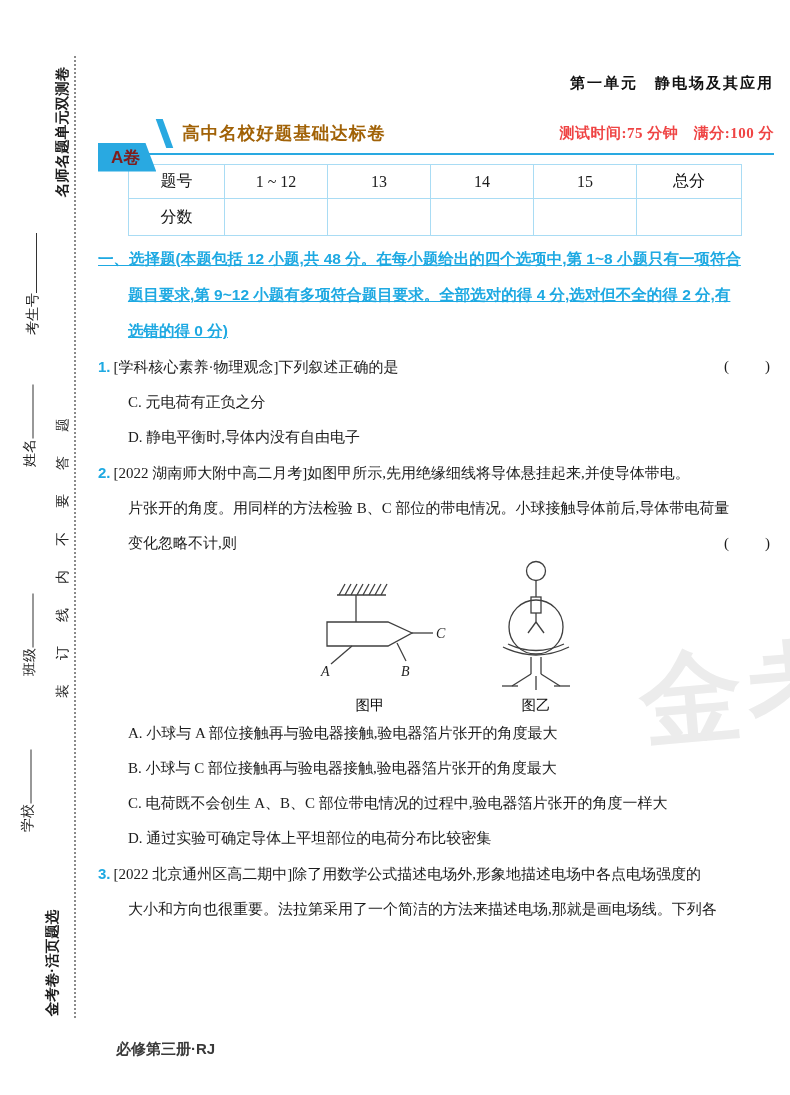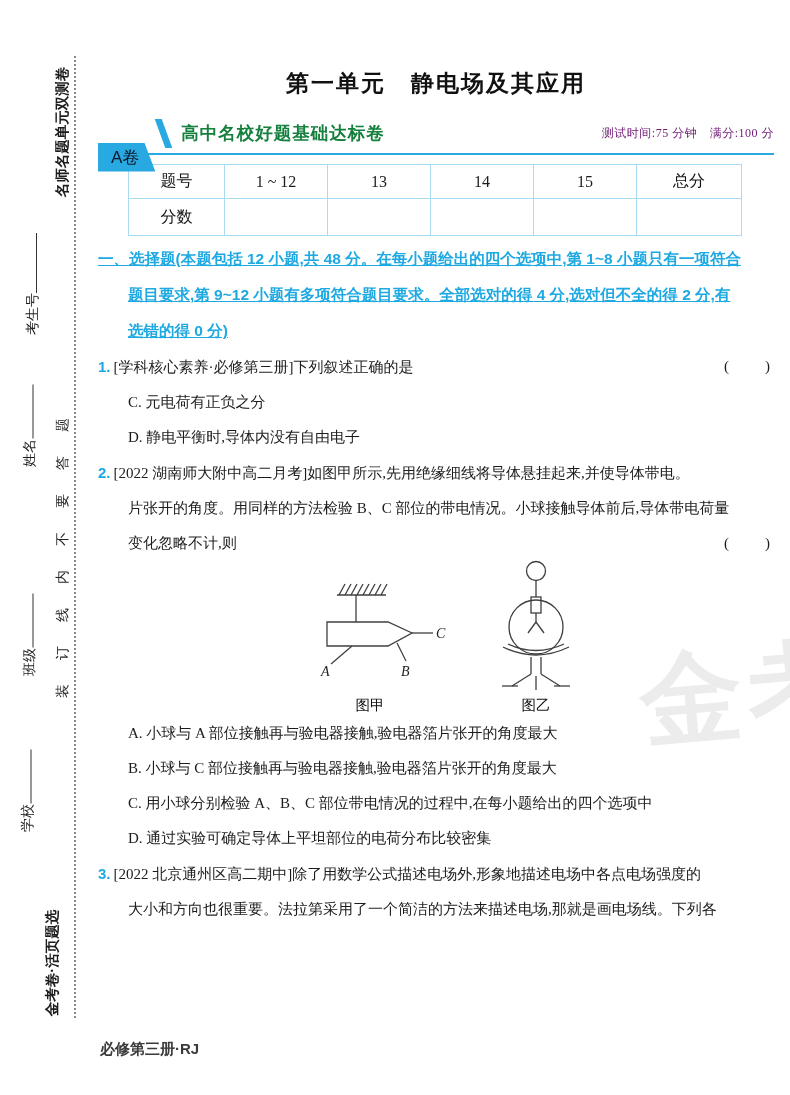--- a/index.html
+++ b/index.html
@@ -35,42 +35,42 @@
   .side-class  { left:-13px; top:625px; width:85px; }
   .side-school { left:-15px; top:781px; width:85px; }
   .side-note   { left:-89px; top:536px; width:304px; font-size:14px; letter-spacing:24px; color:#222; }
   .side-brand  { left:-11px; top:953px; width:125px; font-weight:bold; font-size:14.5px; }
   .blank-line { display:inline-block; width:54px; height:14px; border-bottom:1px solid #333; vertical-align:baseline; }
 
   
   .content { position:absolute; left:98px; top:0; width:676px; z-index:1; }
 
   .unit-title {
-    margin-top:68px; text-align:center;
+    margin-top:68px; text-align:right;
     font-family:"Liberation Sans","DejaVu Sans",sans-serif;
-    font-weight:bold; font-size:23px; letter-spacing:2px; line-height:30px; color:#111;
+    font-weight:bold; font-size:15px; letter-spacing:2px; line-height:30px; color:#111;
   }
 
   .header-row {
     margin-top:20px; display:flex; align-items:center;
     padding-bottom:5px; border-bottom:2px solid #29a9e1; height:37px;
   }
   .badge {
-    display:inline-block; background:#29a9e1; color:#0f172a;
-    font-family:"Liberation Sans",sans-serif; font-weight:normal; font-size:17px;
+    display:inline-block; background:#29a9e1; color:#7f1d1d;
+    font-family:"Liberation Sans",sans-serif; font-weight:bold; font-size:17px;
     line-height:29px; padding:0 16px 0 13px;
     clip-path:polygon(0 0, calc(100% - 11px) 0, 100% 100%, 0 100%);
     margin-top:48px;
   }
   .badge-stripe { width:7px; height:29px; background:#29a9e1; transform:skewX(20deg); margin-left:5px; }
   .paper-title {
     margin-left:14px; font-family:"Liberation Sans",sans-serif;
-    font-weight:bold; font-size:17.5px; letter-spacing:1px; color:#15803d;
-  }
-  .test-info { margin-left:auto; font-size:12px; color:#701a75; letter-spacing:0.5px; }
+    font-weight:bold; font-size:17.5px; letter-spacing:1px; color:#a16207;
+  }
+  .test-info { margin-left:auto; font-size:15px; color:#ef4444; letter-spacing:0.5px;font-weight:bold; }
 
   table.score { border-collapse:collapse; margin:9px 0 0 30px; width:613px; table-layout:fixed; }
   table.score td { border:1.5px solid #a9dcf4; text-align:center; vertical-align:middle; }
   table.score tr.r1 td { height:34px; }
   table.score tr.r2 td { height:37px;margin-top:48px; }
   .th-cell { font-family:"Liberation Sans",sans-serif; font-weight:normal; font-size:16px; color:#111; }
   .num-cell { font-size:16px; }
 
   .section-intro { margin-top:5px; color:#1ea9e2; font-family:"Liberation Sans",sans-serif; font-weight:bold; font-size:15.5px; }
   .section-intro .line { line-height:36px; white-space:nowrap;text-decoration:underline; }
@@ -82,21 +82,21 @@
   .bracket { position:absolute; right:2px; top:0; letter-spacing:2px; }
   .option { line-height:35px; padding-left:30px; white-space:nowrap; }
 
   .figure { position:relative; height:155px; }
   .figure svg { position:absolute; left:212px; top:-6px; }
   .fig-stroke { stroke:#3f3f3f; stroke-width:1.3; fill:none; }
   .fig-text { font-family:"Liberation Serif",serif; font-size:14px; fill:#222; font-style:italic; }
   .fig-cap { font-family:"Liberation Serif",serif; font-size:14.5px; fill:#111; font-style:normal; }
 
   .footer {
-    position:absolute; left:100px; top:1040px; z-index:1;
+    position:absolute; left:116px; top:1040px; z-index:1;
     font-family:"Liberation Sans",sans-serif; font-weight:bold; font-size:15px; color:#3a3a3a;
   }
 </style>
 </head>
 <body>
 
 <div class="watermark">金考</div>
 
 <div class="binding-line"></div>
 <div class="rot side-series sans">名师名题单元双测卷</div>
@@ -148,21 +148,21 @@
     </table>
 
   <div class="section-intro">
     <div class="line">一、选择题(本题包括 12 小题,共 48 分。在每小题给出的四个选项中,第 1~8 小题只有一项符合</div>
     <div class="line pad">题目要求,第 9~12 小题有多项符合题目要求。全部选对的得 4 分,选对但不全的得 2 分,有</div>
     <div class="line pad">选错的得 0 分)</div>
   </div>
 
   <div class="q">
     <div class="qline">
-      <span class="qnum">1.</span><span>[学科核心素养·必修第三册]下列叙述正确的是</span>
+      <span class="qnum">1.</span><span>[学科核心素养·物理观念]下列叙述正确的是</span>
       <span class="bracket">(　　)</span>
     </div>
     <div class="option">C. 元电荷有正负之分</div>
     <div class="option">D. 静电平衡时,导体内没有自由电子</div>
   </div>
 
   <div class="q">
     <div class="qline">
       <span class="qnum">2.</span><span>[2022 湖南师大附中高二月考]如图甲所示,先用绝缘细线将导体悬挂起来,并使导体带电。</span>
     </div>
@@ -213,21 +213,21 @@
           <path d="M502,786 L518,786"></path>
           <path d="M554,786 L570,786"></path>
           <path d="M536,776 L536,790"></path>
         </g>
         <text class="fig-cap" x="536" y="810" text-anchor="middle">图乙</text>
       </svg>
     </div>
 
     <div class="option">A. 小球与 A 部位接触再与验电器接触,验电器箔片张开的角度最大</div>
     <div class="option">B. 小球与 C 部位接触再与验电器接触,验电器箔片张开的角度最大</div>
-    <div class="option">C. 用小球分别检验 A、B、C 部位带电情况的过程中,在每小题给出的四个选项中</div>
+    <div class="option">C. 电荷既不会创生 A、B、C 部位带电情况的过程中,验电器箔片张开的角度一样大</div>
     <div class="option">D. 通过实验可确定导体上平坦部位的电荷分布比较密集</div>
   </div>
 
   <div class="q">
     <div class="qline">
       <span class="qnum">3.</span><span>[2022 北京通州区高二期中]除了用数学公式描述电场外,形象地描述电场中各点电场强度的</span>
     </div>
     <div class="qline pad">大小和方向也很重要。法拉第采用了一个简洁的方法来描述电场,那就是画电场线。下列各</div>
   </div>
 

